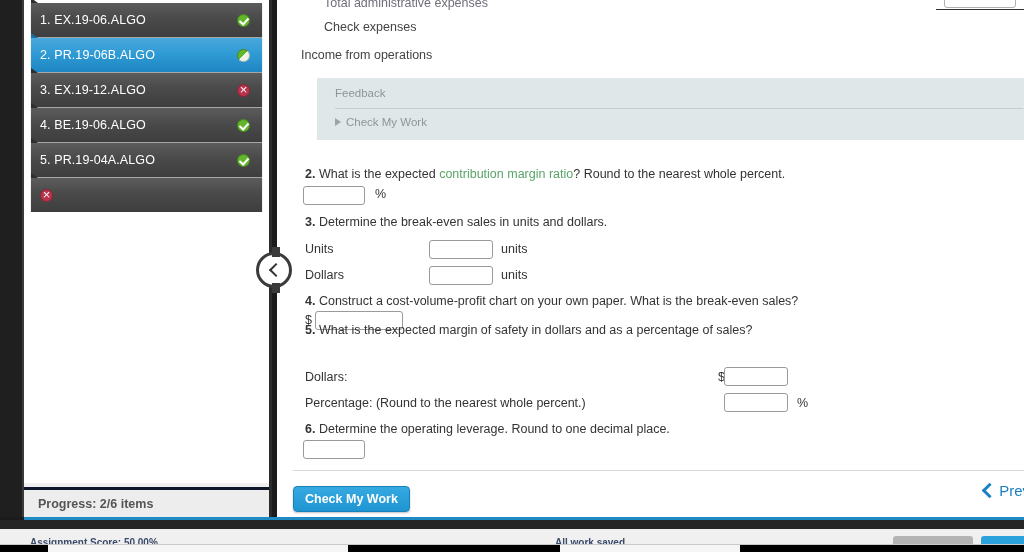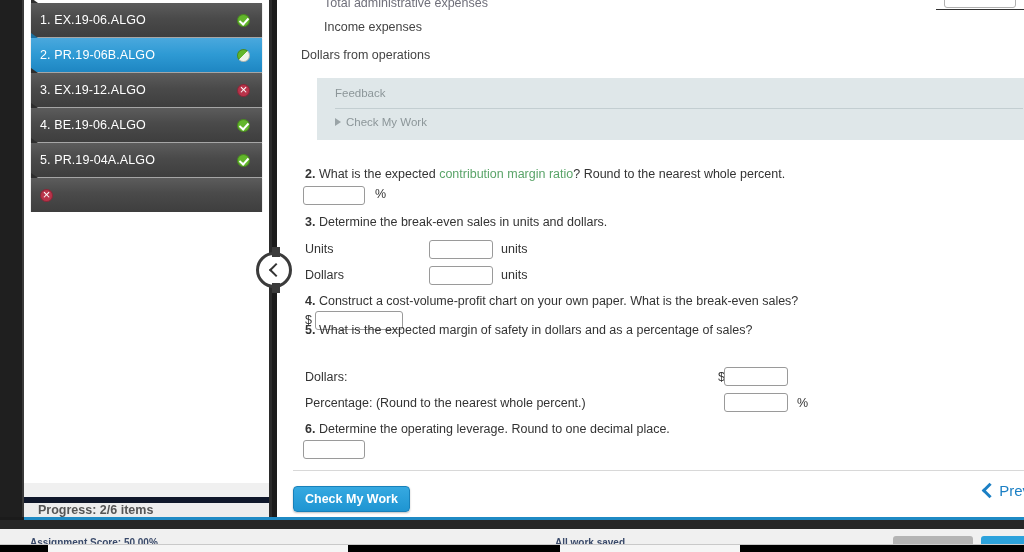--- a/index.html
+++ b/index.html
@@ -109,23 +109,23 @@
   }
 
   .sidebar-body {
     position: absolute;
     left: 0; right: 0; top: 212px; bottom: 34px;
     background: #ffffff;
   }
   .progress-bar {
     position: absolute;
     left: 0; right: 0; bottom: 0;
-    height: 20px;
+    height: 30px;
     background: #ededed;
-    border-top: 6px solid #0f172a;
+    border-top: 3px solid #0f172a;
     display: flex; align-items: center;
     padding-left: 14px;
     font-size: 12.5px;
     font-weight: bold;
     color: #555555;
   }
 
   
   .collapse-handle {
     position: absolute;
@@ -401,23 +401,23 @@
   </div>
 
   <div class="main">
 
     <div class="stmt">
 
       <div class="stmt-label clipped" style="left:47px; top:-4px;">Total administrative expenses</div>
       <div class="rule-single" style="left:659px; top:9px; width:100px;"></div>
       <input class="amt-box" style="position: absolute; left: 667px; top: -12px;" readonly="" value="">
 
-      <div class="stmt-label" style="left:47px; top:20px;">Income expenses</div>
-
-      <div class="stmt-label" style="left:24px; top:48px;">Dollars from operations</div>
+      <div class="stmt-label" style="left:47px; top:20px;">Check expenses</div>
+
+      <div class="stmt-label" style="left:24px; top:48px;">Income from operations</div>
 
     </div>
 
     <div class="feedback">
       <div class="feedback-title">Feedback</div>
       <div class="feedback-sep"></div>
       <div class="feedback-link">
         <span class="tri-right"></span>
         <span>Check My Work</span>
       </div>

